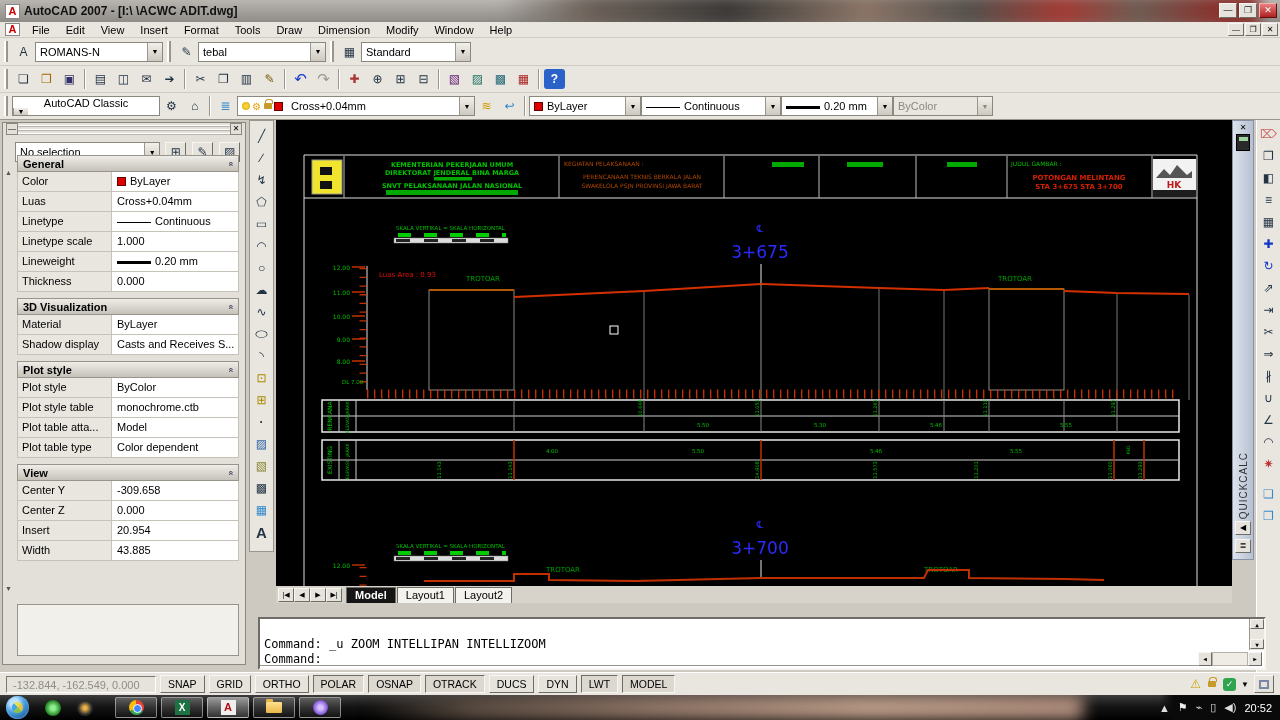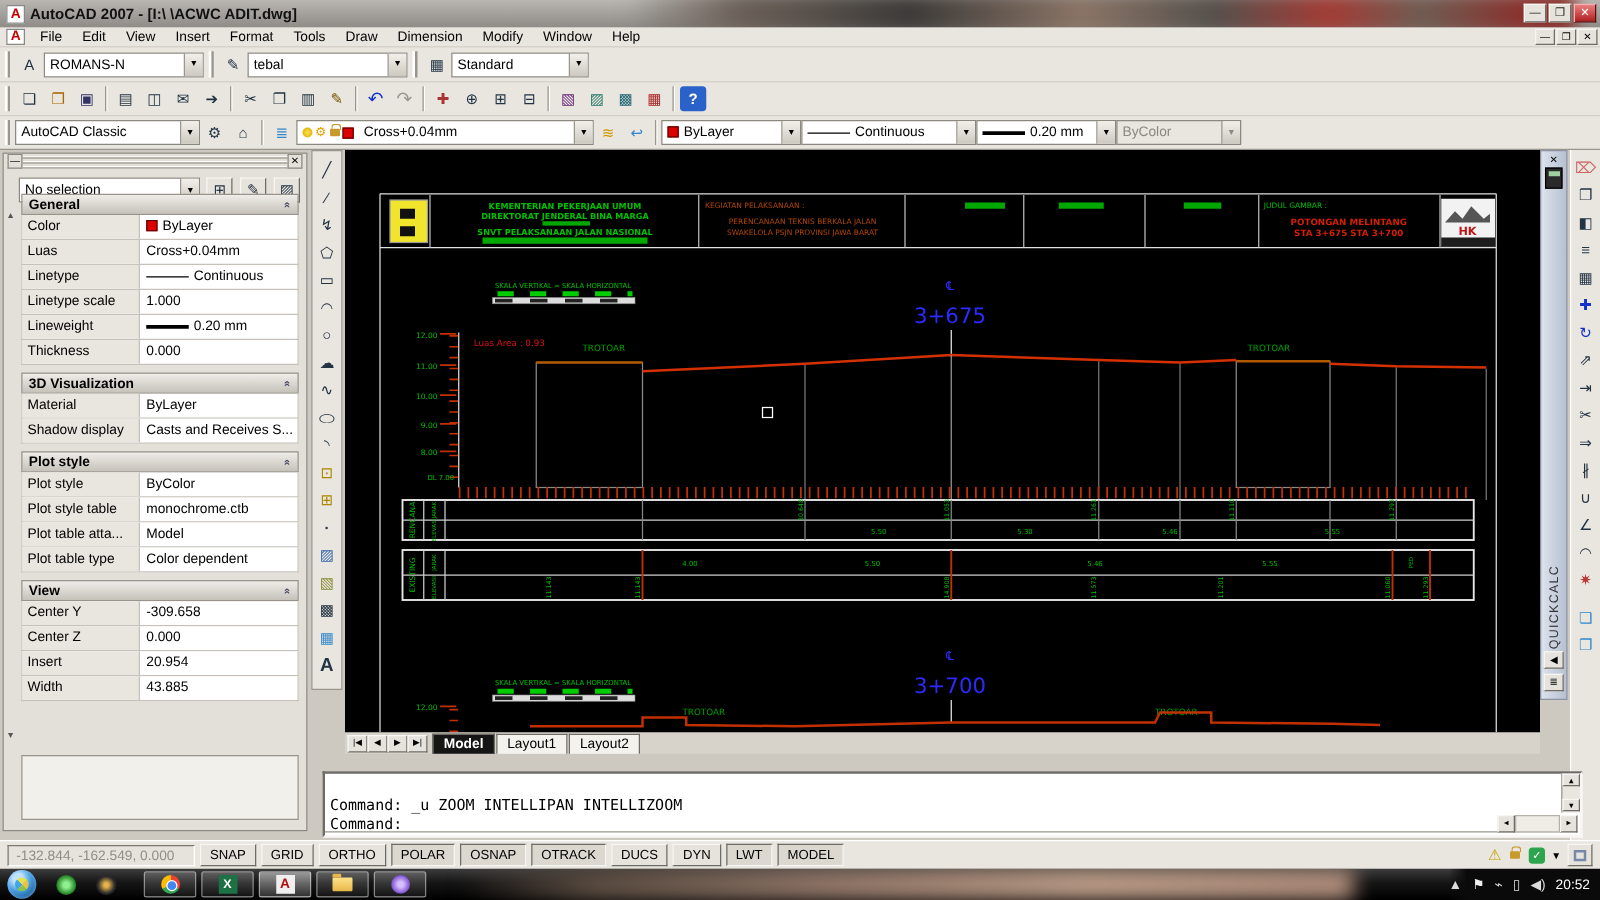--- a/index.html
+++ b/index.html
@@ -245,21 +245,21 @@
     <div class="ticon" style="color:#627;">▧</div>
     <div class="ticon" style="color:#276;">▨</div>
     <div class="ticon" style="color:#267;">▩</div>
     <div class="ticon" style="color:#a22;">▦</div>
     <div class="tsep"></div>
     <div class="ticon" style="color:#fff;background:#2a62c9;border-radius:3px;font-weight:bold;">?</div>
   </div>
 
   <div class="tbrow" style="top:93px;height:27px;border-bottom:1px solid #9a968e;">
     <div class="grip"></div>
-    <div class="combo" style="width:148px;">
+    <div class="combo" style="width:148px;flex-direction:column;">
       <span class="cval">AutoCAD Classic</span>
       <span class="dd">▼</span>
     </div>
     <div class="ticon">⚙</div>
     <div class="ticon">⌂</div>
     <div class="tsep"></div>
     <div class="ticon" style="color:#38c;">≣</div>
     <div class="combo" style="width:238px;">
       <span style="display:flex;align-items:center;padding-left:3px;">
         <span class="bulb"></span>

